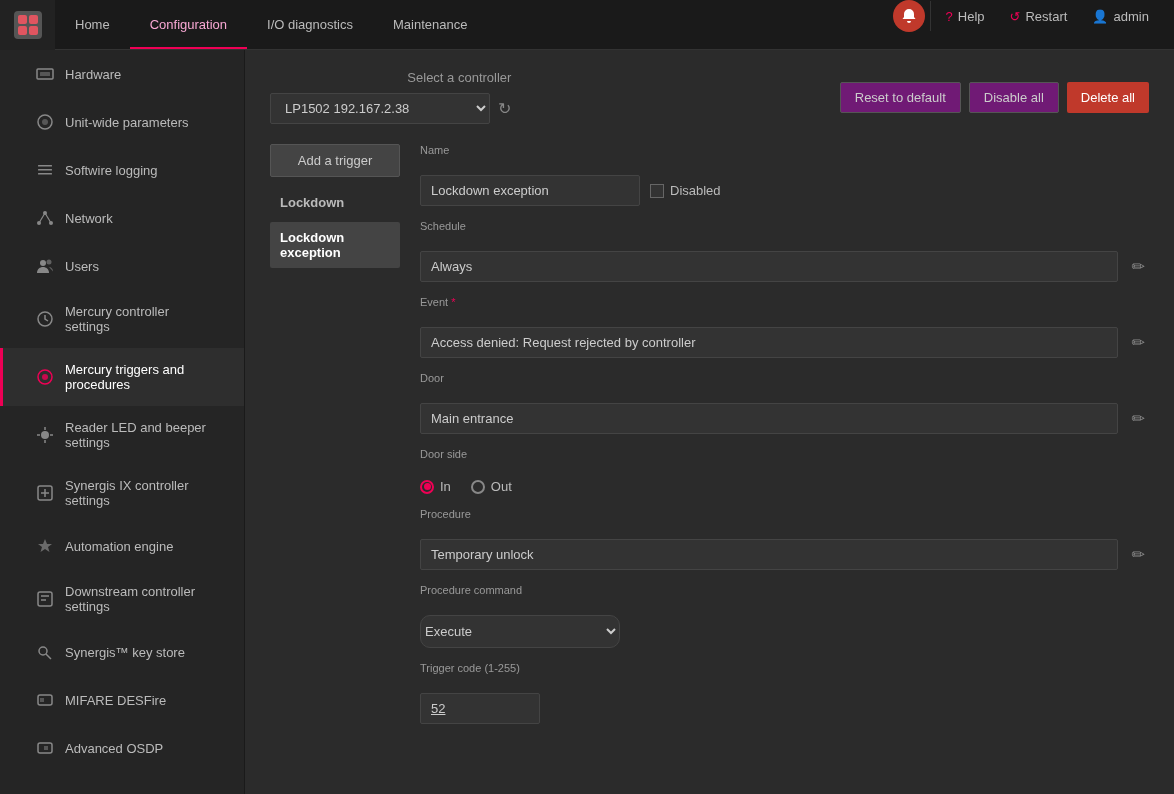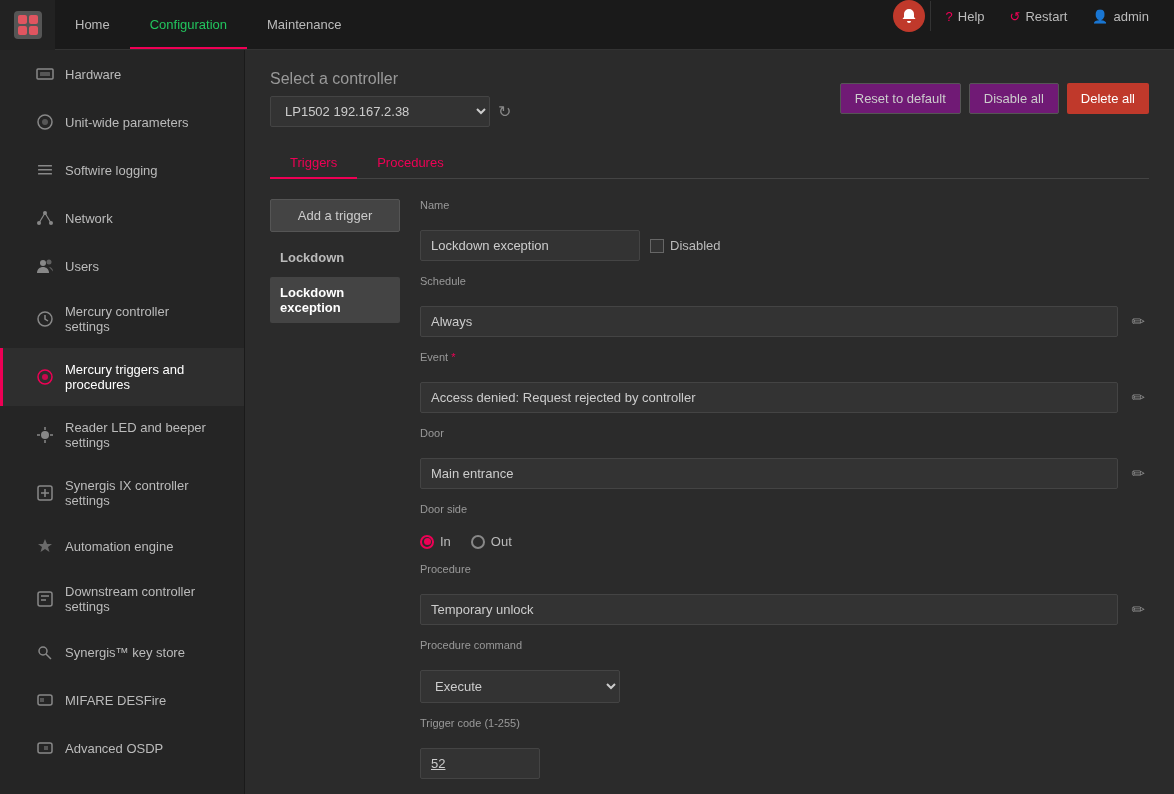--- a/index.html
+++ b/index.html
@@ -4,21 +4,21 @@
   <style>
     * { box-sizing: border-box; margin: 0; padding: 0; }
     body { font-family: 'Segoe UI', Arial, sans-serif; background: #2b2b2b; color: #ccc; font-size: 13px; width: 1174px; height: 794px; overflow: hidden; }
 
     
     .topnav { display: flex; align-items: flex-start; background: #1a1a1a; height: 50px; border-bottom: 1px solid #333; }
     .topnav-logo { width: 55px; height: 50px; display: flex; align-items: center; justify-content: center; background: #222; }
     .logo-icon { width: 28px; height: 28px; background: #555; border-radius: 4px; display: flex; align-items: center; justify-content: center; color: #fff; font-weight: bold; font-size: 12px; }
     .topnav-items { display: flex; align-items: stretch; height: 100%; flex: 1; }
     .nav-item { display: flex; align-items: center; padding: 0 20px; color: #bbb; cursor: pointer; font-size: 13px; position: relative; }
-    .nav-item.active { color: #22c55e; }
+    .nav-item.active { color: #f9a8d4; }
     .nav-item.active::after { content: ''; position: absolute; bottom: 0; left: 0; right: 0; height: 2px; background: #e05; }
     .topnav-right { display: flex; align-items: center; gap: 5px; padding: 0 15px; margin-left: auto; }
     .topnav-bell { width: 32px; height: 32px; background: #c0392b; border-radius: 50%; display: flex; align-items: center; justify-content: center; color: #fff; font-size: 14px; }
     .topnav-btn { display: flex; align-items: center; gap: 5px; color: #bbb; cursor: pointer; padding: 5px 10px; font-size: 13px; }
     .topnav-divider { width: 1px; height: 30px; background: #333; }
 
     
     .layout { display: flex; height: calc(794px - 50px); }
 
     
@@ -27,21 +27,21 @@
     .sidebar-item.active { background: #2e2e2e; color: #fff; border-left-color: #e05; }
     .sidebar-item-icon { width: 20px; height: 20px; flex-shrink: 0; display: flex; align-items: center; justify-content: center; color: #888; font-size: 16px; }
     .sidebar-item-label { font-size: 13px; }
 
     
     .main { flex: 1; overflow-y: auto; padding: 20px 25px; background: #2b2b2b; }
 
     
     .controller-row { display: flex; align-items: center; justify-content: space-between; margin-bottom: 20px; }
     .controller-left { display: flex; flex-direction: column; gap: 8px; }
-    .controller-label { font-size: 16px; color: #999; }
+    .controller-label { font-size: 13px; color: #999; text-align: right; }
     .controller-select-row { display: flex; align-items: center; gap: 8px; }
     .controller-select { background: #333; border: 1px solid #444; color: #ccc; padding: 6px 10px; font-size: 13px; width: 220px; border-radius: 2px; cursor: pointer; }
     .controller-refresh { color: #888; cursor: pointer; font-size: 16px; }
     .controller-buttons { display: flex; gap: 8px; }
     .btn { padding: 7px 14px; border: none; border-radius: 2px; cursor: pointer; font-size: 13px; }
     .btn-default { background: #701a75; color: #ccc; border: 1px solid #555; }
     .btn-danger { background: #c0392b; color: #fff; }
 
     
     .tabs { display: flex; border-bottom: 1px solid #444; margin-bottom: 20px; }
@@ -73,21 +73,21 @@
 
     
     .radio-group { display: flex; align-items: center; gap: 20px; }
     .radio-item { display: flex; align-items: center; gap: 6px; cursor: pointer; }
     .radio-circle { width: 14px; height: 14px; border-radius: 50%; border: 2px solid #888; background: transparent; display: flex; align-items: center; justify-content: center; cursor: pointer; }
     .radio-circle.checked { border-color: #e05; }
     .radio-circle.checked::after { content: ''; width: 7px; height: 7px; background: #e05; border-radius: 50%; }
     .radio-label { font-size: 13px; color: #bbb; }
 
     
-    .field-select { background: #333; border: 1px solid #444; color: #ccc; padding: 7px 10px; font-size: 13px; border-radius: 2px; width: 200px; cursor: pointer; }
+    .field-select { background: #333; border: 1px solid #444; color: #ccc; padding: 7px 0; font-size: 13px; border-radius: 10px; width: 200px; cursor: pointer; }
 
     
     ::-webkit-scrollbar { width: 6px; }
     ::-webkit-scrollbar-track { background: #222; }
     ::-webkit-scrollbar-thumb { background: #444; border-radius: 3px; }
   </style>
 </head>
 <body>
 
 <div class="topnav">
@@ -97,20 +97,21 @@
         <rect x="1" y="1" width="9" height="9" rx="2" fill="#e05560"></rect>
         <rect x="12" y="1" width="9" height="9" rx="2" fill="#e05560"></rect>
         <rect x="1" y="12" width="9" height="9" rx="2" fill="#e05560"></rect>
         <rect x="12" y="12" width="9" height="9" rx="2" fill="#e05560"></rect>
       </svg>
     </div>
   </div>
   <div class="topnav-items">
     <div class="nav-item">Home</div>
     <div class="nav-item active">Configuration</div>
+    <div class="nav-item">I/O diagnostics</div>
     <div class="nav-item">Maintenance</div>
   </div>
   <div class="topnav-right">
     <div class="topnav-bell">
       <svg width="16" height="16" viewBox="0 0 16 16" fill="white">
           <path d="M8 1a5 5 0 0 0-5 5v3l-1.5 2h13L13 9V6a5 5 0 0 0-5-5zm0 14a2 2 0 0 0 2-2H6a2 2 0 0 0 2 2z"></path>
         </svg>
     </div>
     <div class="topnav-divider"></div>
     <div class="topnav-btn">
@@ -277,24 +278,20 @@
           <span class="controller-refresh">↻</span>
         </div>
       </div>
       <div class="controller-buttons">
         <button class="btn btn-default">Reset to default</button>
         <button class="btn btn-default">Disable all</button>
         <button class="btn btn-danger">Delete all</button>
       </div>
     </div>
 
-    <div class="tabs">
-      <div class="tab active">Triggers</div>
-      <div class="tab" style="color:#e05;">Procedures</div>
-    </div>
 
     <div class="trigger-layout">
 
       <div class="trigger-list">
         <button class="add-trigger-btn">Add a trigger</button>
         <div class="trigger-item">Lockdown</div>
         <div class="trigger-item active">Lockdown exception</div>
       </div>
 
       <div class="trigger-form">

